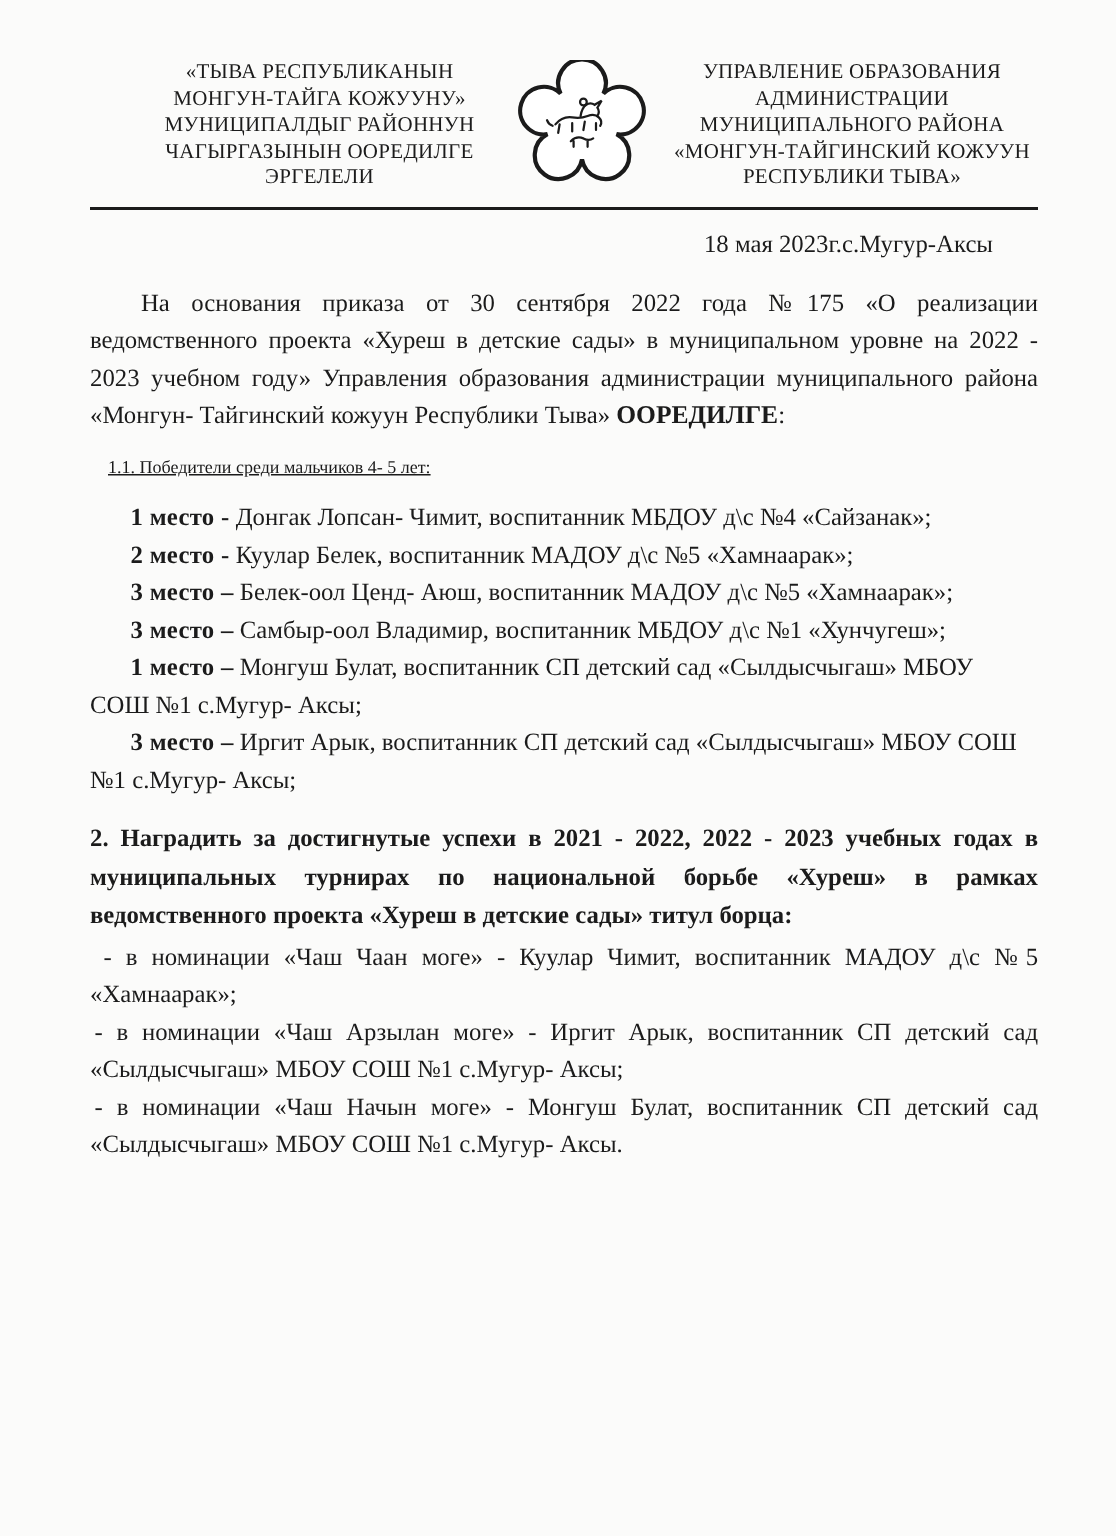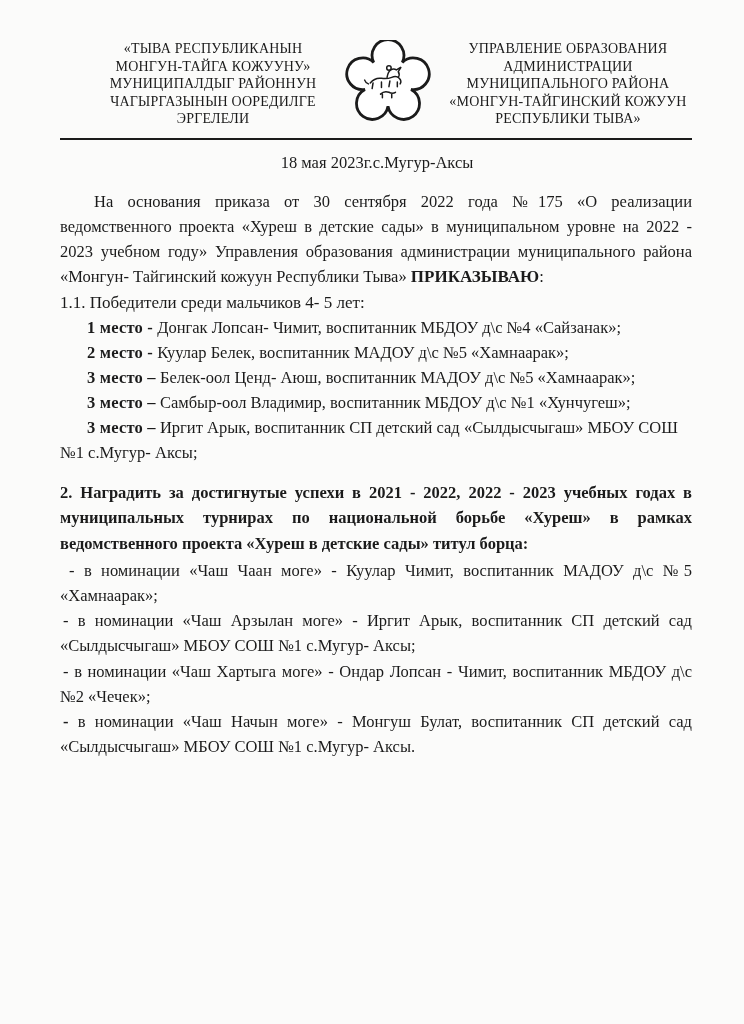--- a/index.html
+++ b/index.html
@@ -22,39 +22,39 @@
   }
   .org.right{width:248px;}
   .emblem{width:100px;height:84px;flex:0 0 auto;margin:0 6px;}
   .rule{border-bottom:2px solid #1b1b1b;margin-top:10px;}
 
   
   .order-title{text-align:center;margin-top:5px;font-size:17.5px;font-weight:bold;}
   .order-title span{border-bottom:2px solid #1b1b1b;padding:0 2px 1px;}
 
   .dateline{
-    display:flex;justify-content:center;
+    display:flex;justify-content:flex-end;
     padding:0 30px 0 32px;margin-top:13px;font-size:16.5px;
   }
 
   .subject{
     text-align:center;font-weight:bold;
     font-size:16.5px;line-height:1.3;
     margin:17px 26px 0 30px;
   }
 
   .preamble{
     margin:16px 0 0 0;
     text-align:justify;text-indent:34px;
     line-height:1.52;font-size:16.5px;
   }
   .preamble b{font-size:17px;}
 
   .s1-heading{margin:1px 0 0 0;font-weight:bold;font-size:16.5px;line-height:1.5;}
-  .group-heading{margin:0;font-size:17px;line-height:1.5;}
+  .group-heading{margin:12px;font-size:12px;line-height:1.5;text-decoration:underline;}
   .awards p{margin:0;line-height:1.52;font-size:16.5px;text-indent:27px;}
   .awards b{letter-spacing:.2px;margin-top:36px;}
 
   .s2-heading{
     margin:14px 0 0 0;font-weight:bold;font-size:16.5px;
     text-align:justify;line-height:1.55;
   }
   .nominations{margin-top:2px;}
   .nominations p{margin:0;line-height:1.52;font-size:16.5px;text-align:justify;text-indent:3px;}
   .nominations p:first-child{text-indent:9px;}
@@ -95,36 +95,36 @@
 
   <div class="rule"></div>
 
 
   <div class="dateline">
     <span>18 мая 2023г.</span>
     <span>с.Мугур-Аксы</span>
   </div>
 
 
-  <p class="preamble"><span>На основания приказа от 30 сентября 2022 года №175 «О реализации ведомственного проекта «Хуреш в детские сады» в муниципальном уровне на 2022 - 2023 учебном году» Управления образования администрации муниципального района «Монгун- Тайгинский кожуун Республики Тыва»</span> <b>ПРИКАЗЫВАЮ</b><span>:</span></p>
+  <p class="preamble"><span>На основания приказа от 30 сентября 2022 года №175 «О реализации ведомственного проекта «Хуреш в детские сады» в муниципальном уровне на 2022 - 2023 учебном году» Управления образования администрации муниципального района «Монгун- Тайгинский кожуун Республики Тыва»</span> <b>ООРЕДИЛГЕ</b><span>:</span></p>
 
 
   <p class="group-heading">1.1. Победители среди мальчиков 4- 5 лет:</p>
   <div class="awards">
     <p><b>1 место -</b> <span>Донгак Лопсан- Чимит, воспитанник МБДОУ д\с №4 «Сайзанак»;</span></p>
     <p><b>2 место -</b> <span>Куулар Белек, воспитанник МАДОУ д\с №5 «Хамнаарак»;</span></p>
     <p><b>3 место –</b> <span>Белек-оол Ценд- Аюш, воспитанник МАДОУ д\с №5 «Хамнаарак»;</span></p>
     <p><b>3 место –</b> <span>Самбыр-оол Владимир, воспитанник МБДОУ д\с №1 «Хунчугеш»;</span></p>
   </div>
 
   <div class="awards">
+    <p><b>1 место –</b> <span>Монгуш Булат, воспитанник СП детский сад «Сылдысчыгаш» МБОУ СОШ №1 с.Мугур- Аксы;</span></p>
     <p><b>3 место –</b> <span>Иргит Арык, воспитанник СП детский сад «Сылдысчыгаш» МБОУ СОШ №1 с.Мугур- Аксы;</span></p>
   </div>
 
   <p class="s2-heading">2. Наградить за достигнутые успехи в 2021 - 2022, 2022 - 2023 учебных годах в муниципальных турнирах по национальной борьбе «Хуреш» в рамках ведомственного проекта «Хуреш в детские сады» титул борца:</p>
   <div class="nominations">
     <p><span class="dash">-</span> <span>в номинации «Чаш Чаан моге» - Куулар Чимит, воспитанник МАДОУ д\с №5 «Хамнаарак»;</span></p>
     <p><span class="dash">-</span> <span>в номинации «Чаш Арзылан моге» - Иргит Арык, воспитанник СП детский сад «Сылдысчыгаш» МБОУ СОШ №1 с.Мугур- Аксы;</span></p>
-    <p><span class="dash">-</span> <span>в номинации «Чаш Хартыга моге» - Ондар Лопсан - Чимит, воспитанник МБДОУ д\с №2 «Чечек»;</span></p>
     <p><span class="dash">-</span> <span>в номинации «Чаш Начын моге» - Монгуш Булат, воспитанник СП детский сад «Сылдысчыгаш» МБОУ СОШ №1 с.Мугур- Аксы.</span></p>
   </div>
 
 </div>
 
 </body></html>

